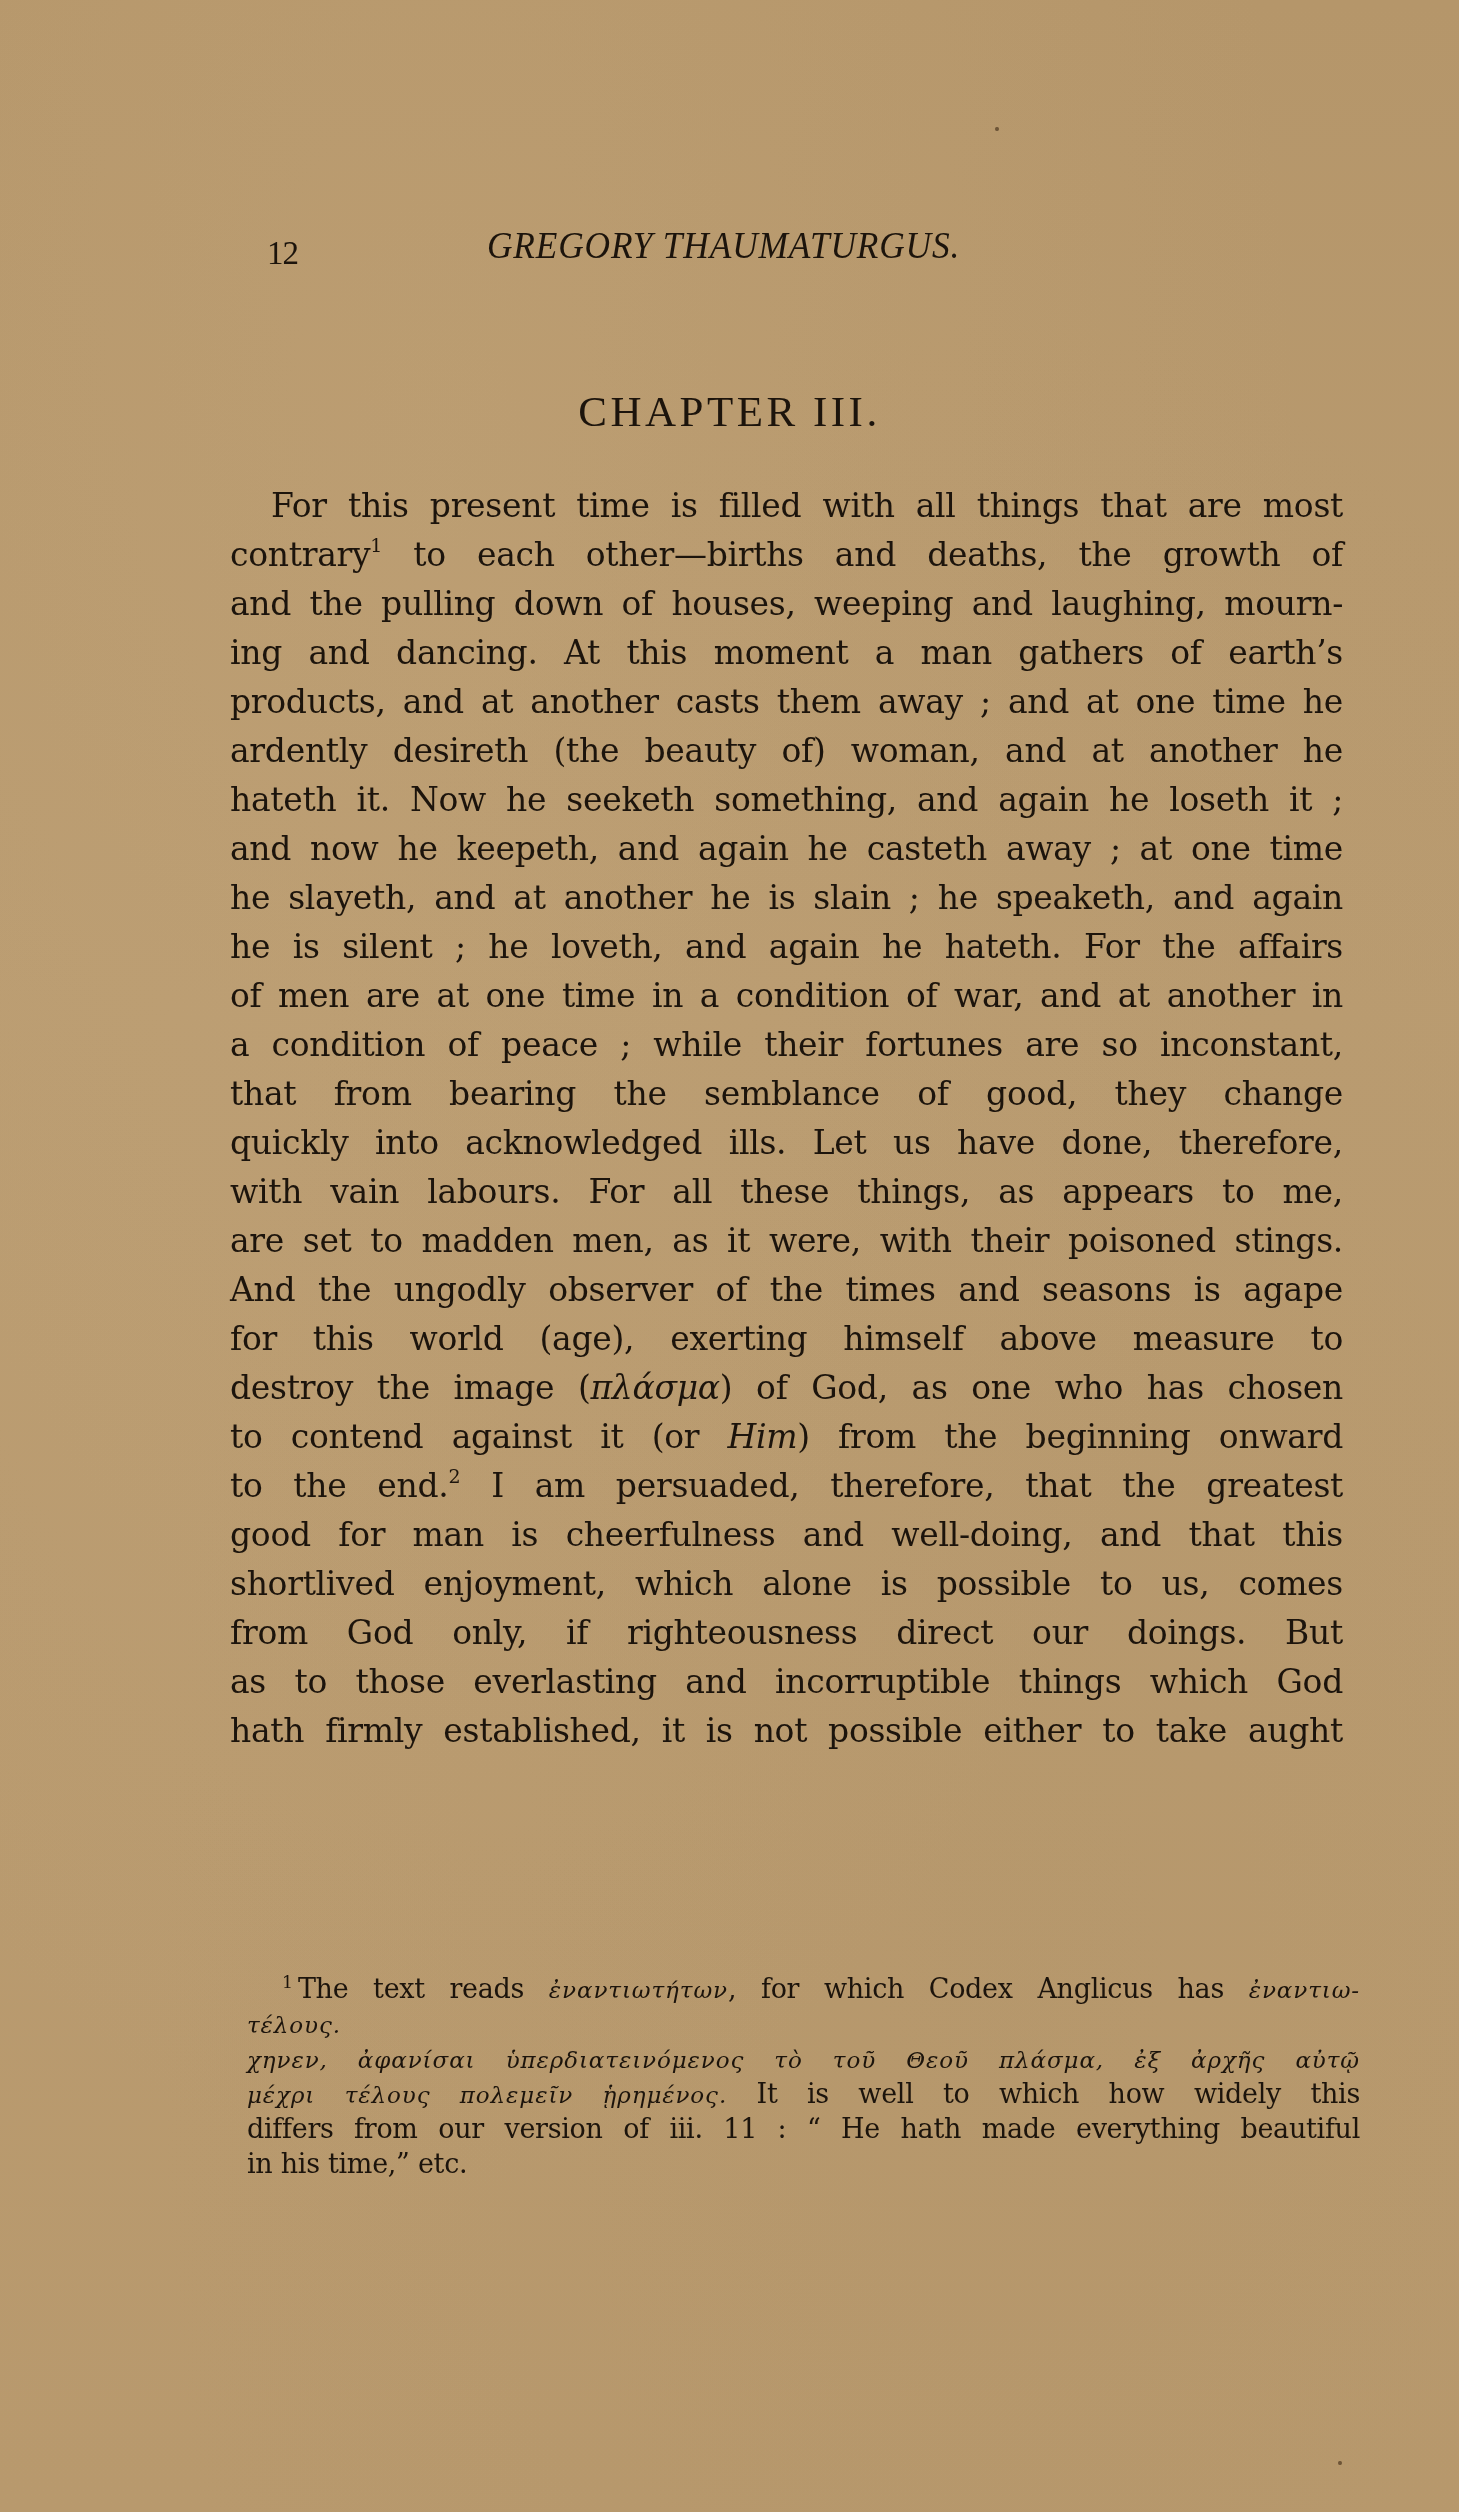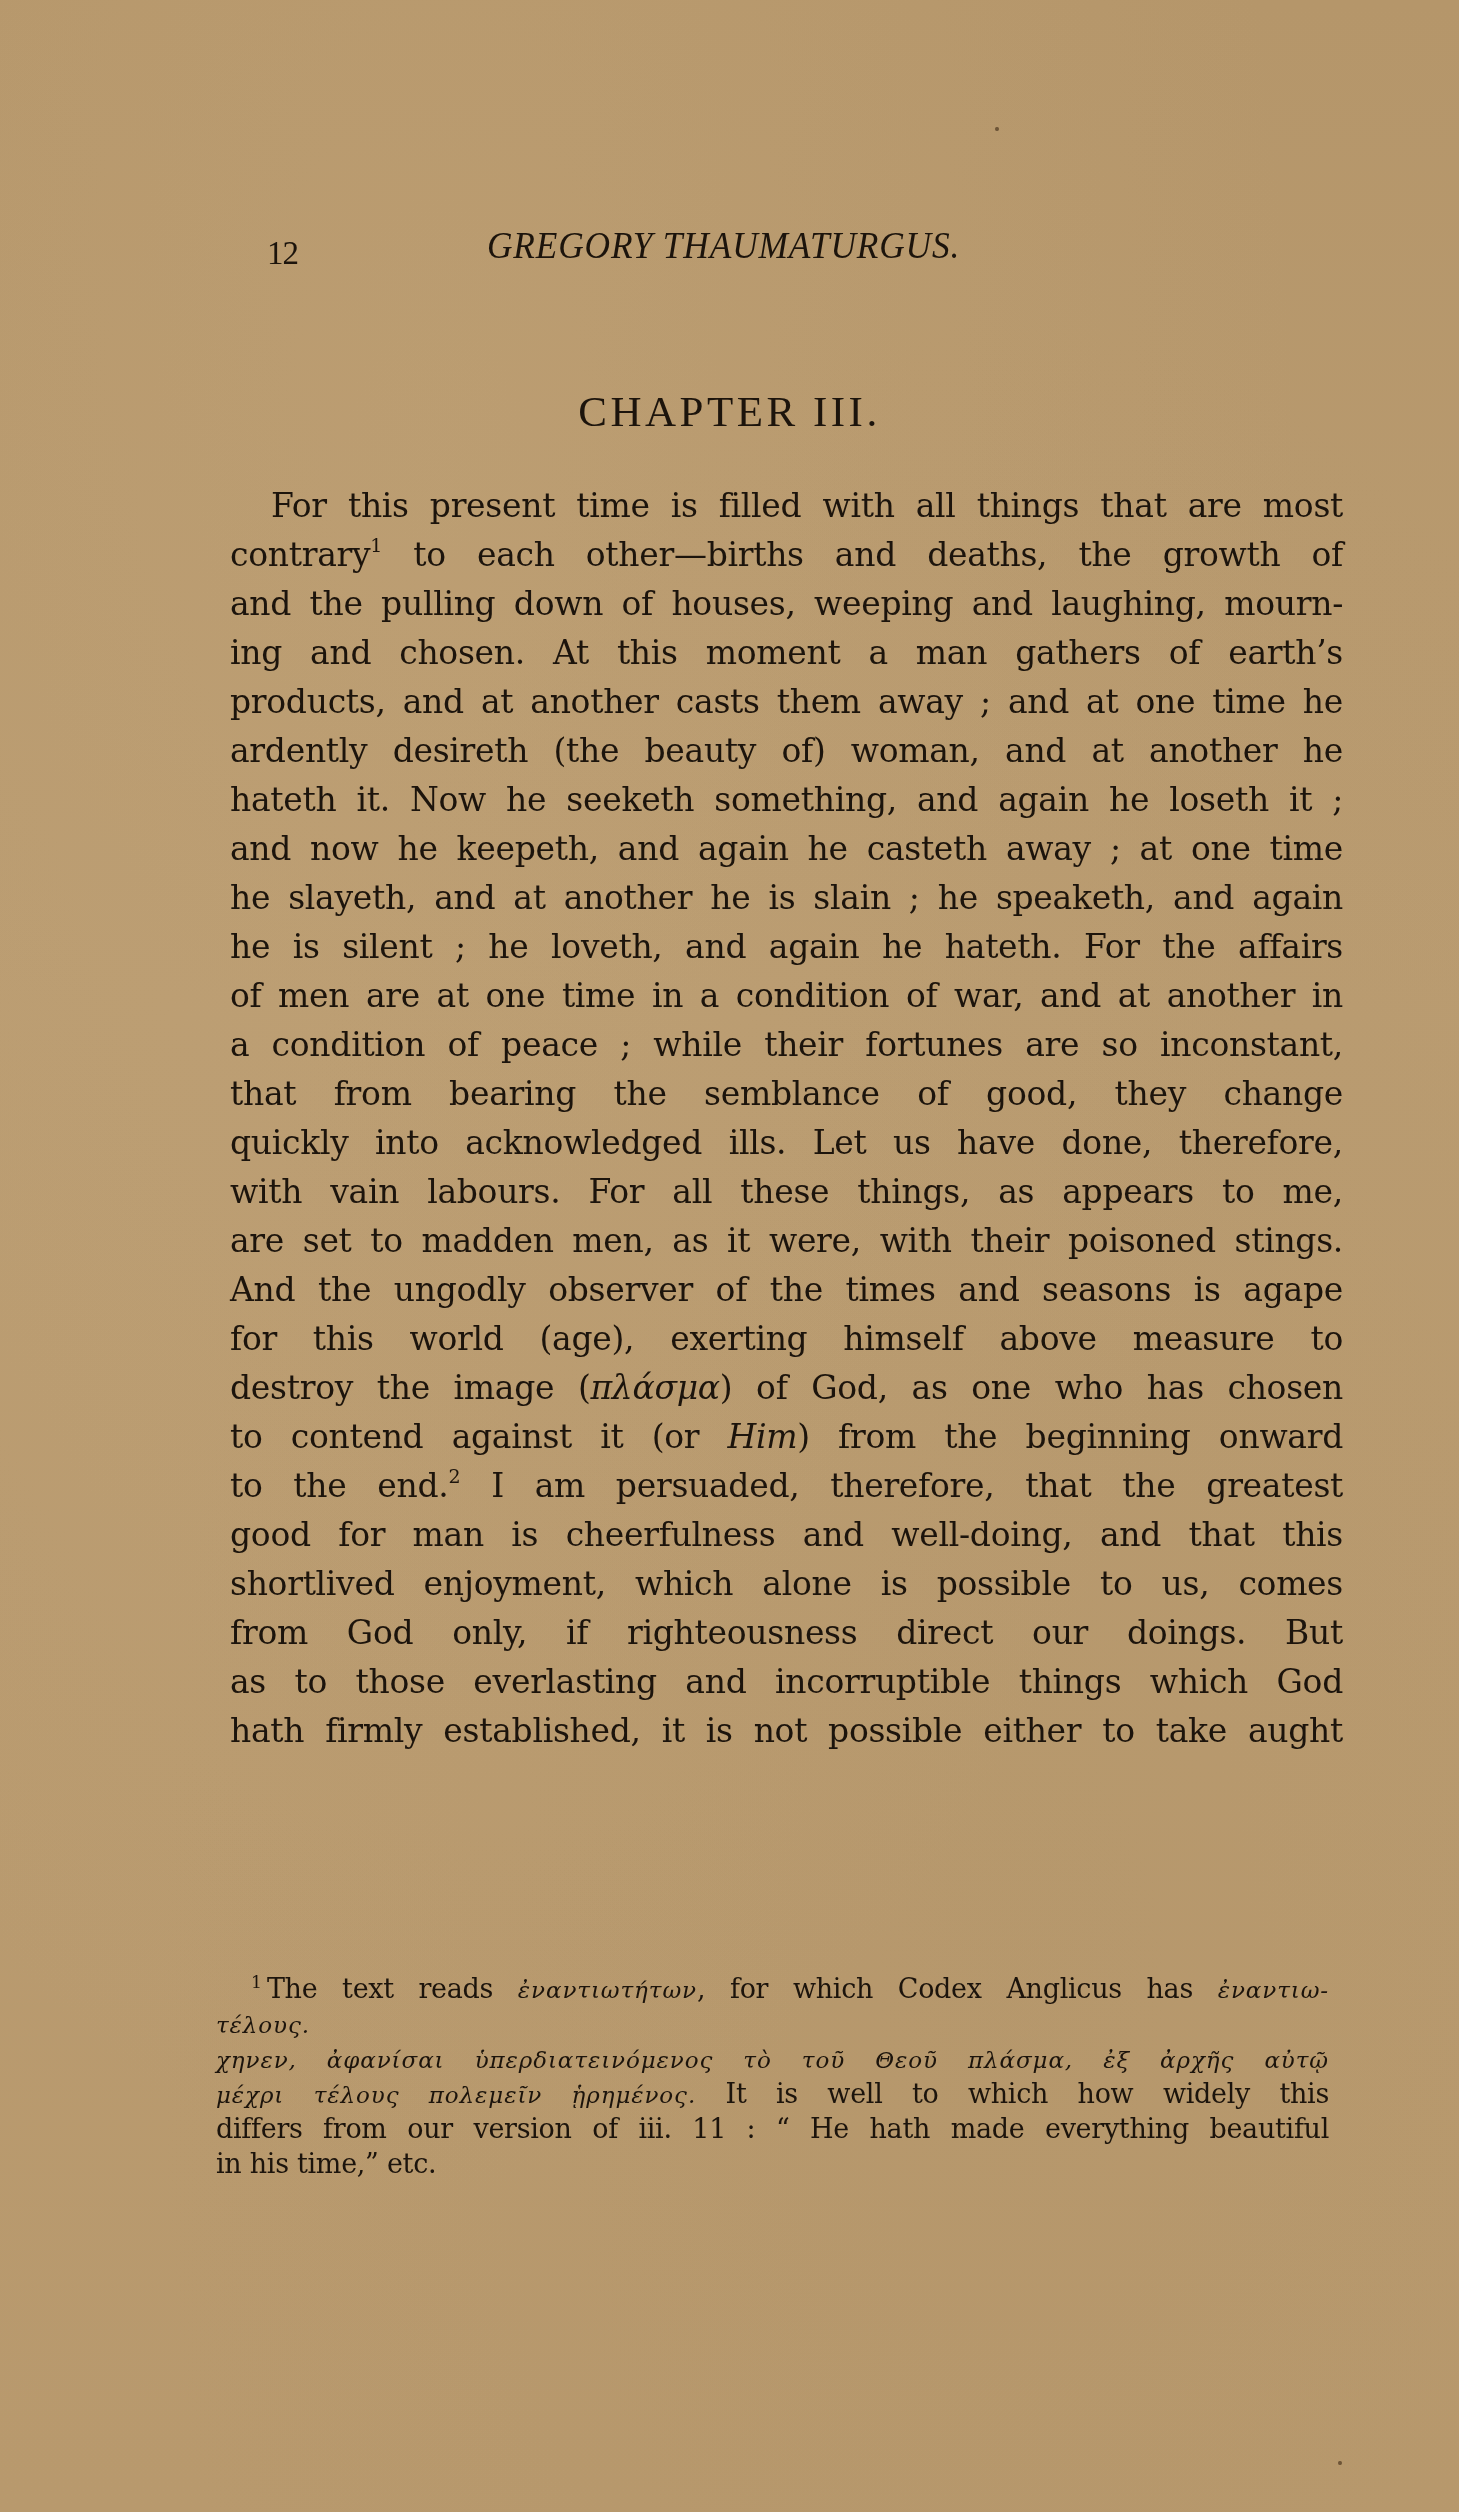--- a/index.html
+++ b/index.html
@@ -96,21 +96,21 @@
       vertical-align: 14px;
       line-height: 0;
     }
     .greek {
       font-style: italic;
       font-family: "DejaVu Serif", serif;
     }
     .footnotes {
       position: absolute;
       top: 1971px;
-      left: 216px;
+      left: 247px;
       width: 1113px;
       font-family: "DejaVu Serif", serif;
       font-size: 27px;
       line-height: 35px;
       letter-spacing: -0.3px;
     }
     .footnotes .fline {
       display: block;
       height: 35px;
       white-space: nowrap;
@@ -153,21 +153,21 @@
     <span class="page-number">12</span>
     <span class="running-title">GREGORY THAUMATURGUS.</span>
   </div>
 
   <div class="chapter-title">CHAPTER III.</div>
 
   <div class="body-text">
     <span class="line first"><span>For this present time is filled with all things that are most</span></span>
     <span class="line"><span>contrary</span><span class="sup">1</span><span> to each other—births and deaths, the growth of</span></span>
     <span class="line"><span>and the pulling down of houses, weeping and laughing, mourn-</span></span>
-    <span class="line"><span>ing and chosen.  At this moment a man gathers of earth’s</span></span>
+    <span class="line"><span>ing and dancing.  At this moment a man gathers of earth’s</span></span>
     <span class="line"><span>products, and at another casts them away ; and at one time he</span></span>
     <span class="line"><span>ardently desireth (the beauty of) woman, and at another he</span></span>
     <span class="line"><span>hateth it.  Now he seeketh something, and again he loseth it ;</span></span>
     <span class="line"><span>and now he keepeth, and again he casteth away ; at one time</span></span>
     <span class="line"><span>he slayeth, and at another he is slain ; he speaketh, and again</span></span>
     <span class="line"><span>he is silent ; he loveth, and again he hateth.  For the affairs</span></span>
     <span class="line"><span>of men are at one time in a condition of war, and at another in</span></span>
     <span class="line"><span>a condition of peace ; while their fortunes are so inconstant,</span></span>
     <span class="line"><span>that from bearing the semblance of good, they change</span></span>
     <span class="line"><span>quickly into acknowledged ills.  Let us have done, therefore,</span></span>

